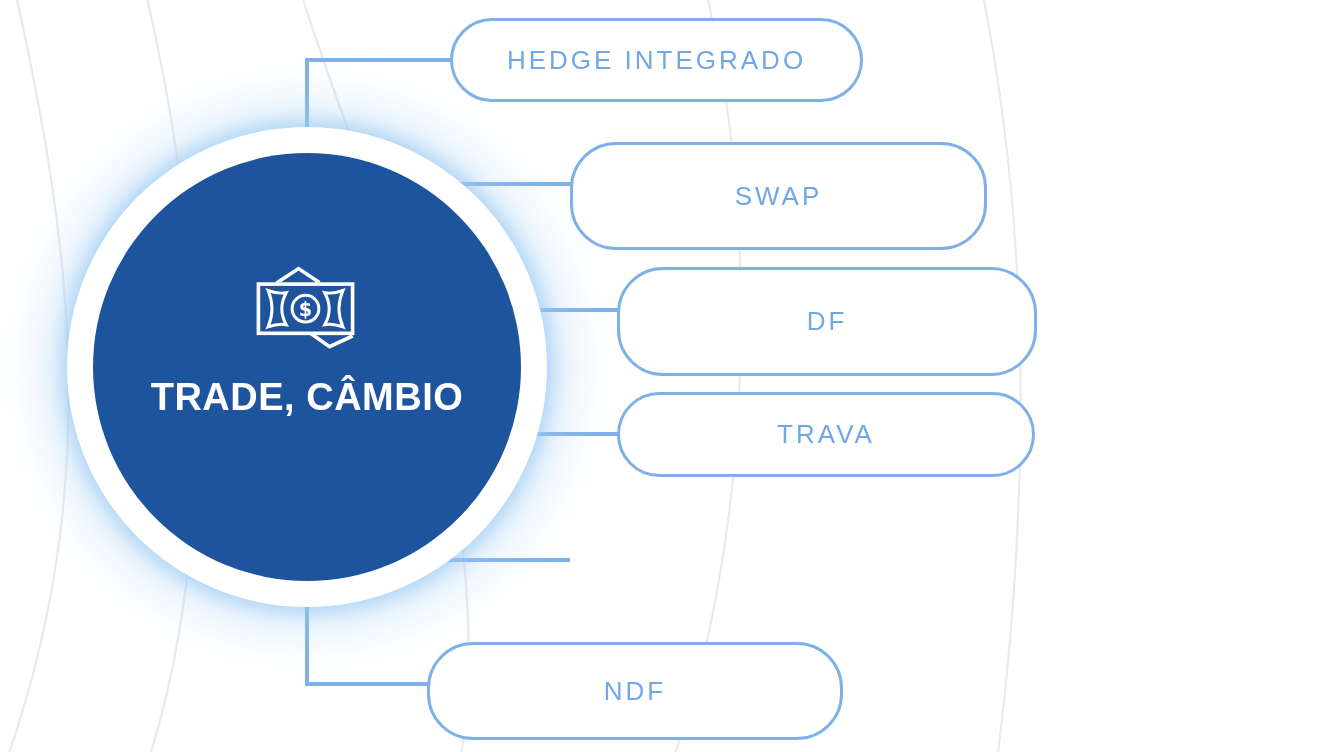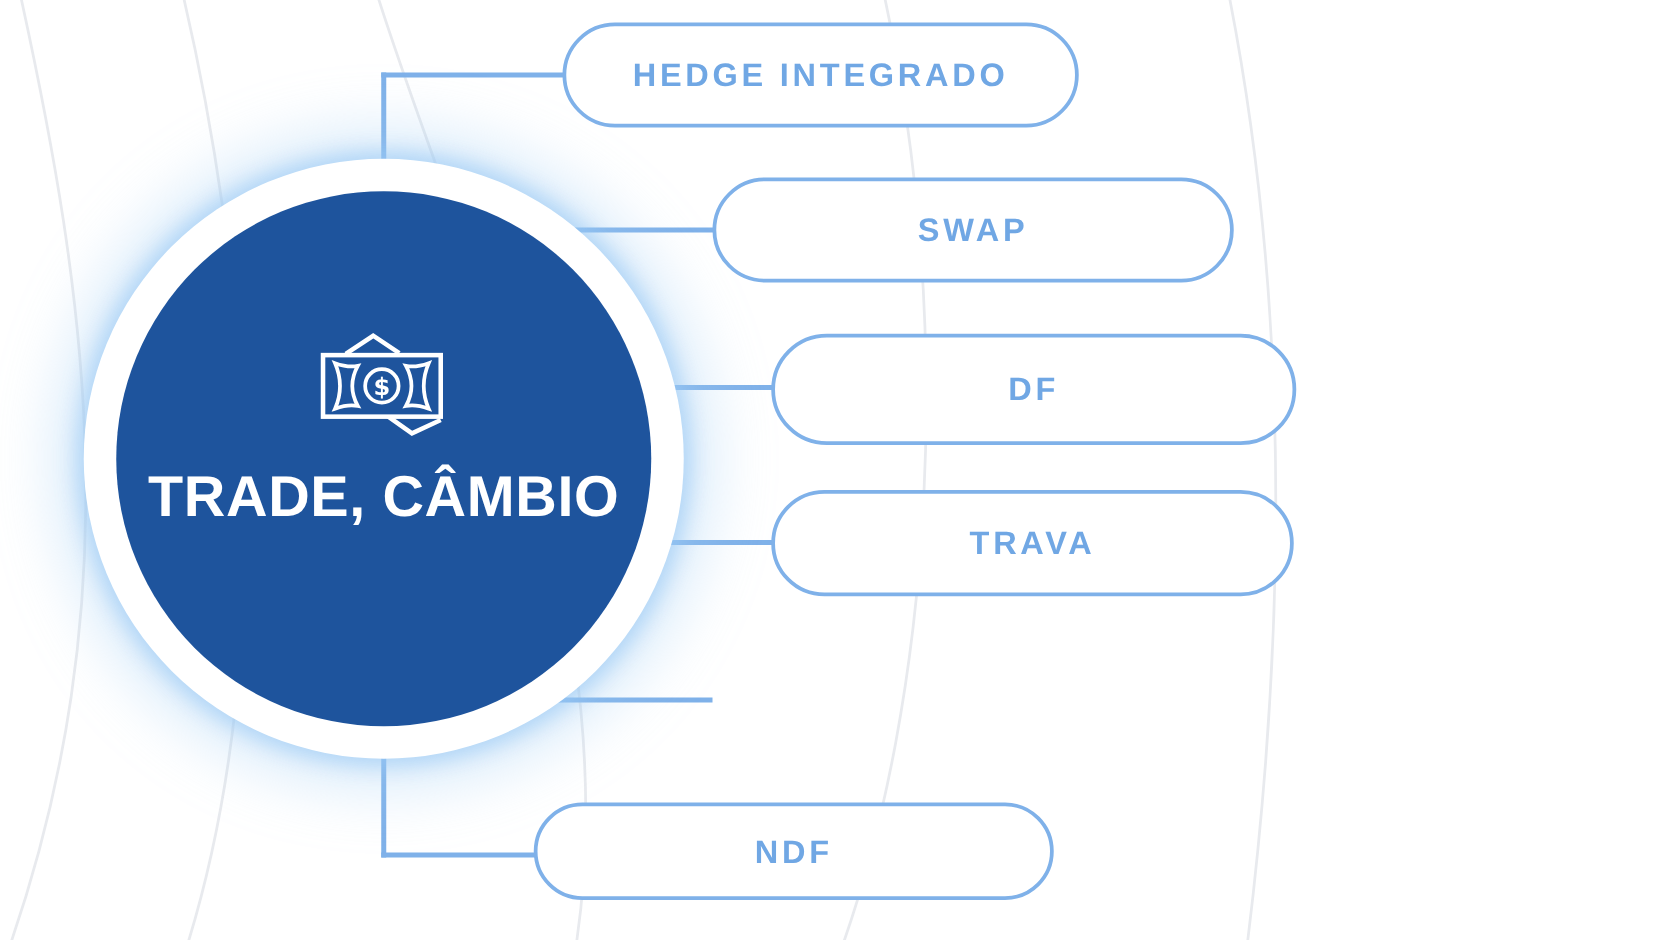--- a/index.html
+++ b/index.html
@@ -25,28 +25,28 @@
     position:absolute;inset:0;border-radius:50%;background:#ffffff;
     box-shadow:0 0 16px 6px rgba(150,200,245,.65), 0 0 46px 26px rgba(165,208,245,.38);
   }
   #center-circle{
     position:absolute;inset:26px;border-radius:50%;background:#1e549d;
   }
   #center-icon{position:absolute;left:185px;top:131px;width:107px;height:95px;}
   #center-title{
     position:absolute;left:0;top:250px;width:100%;
     text-align:center;color:#ffffff;font-weight:700;
-    font-size:46px;line-height:41px;letter-spacing:.5px;
+    font-size:38px;line-height:41px;letter-spacing:.5px;
   }
   
   .pill{
     position:absolute;z-index:3;
     background:#ffffff;border:3.5px solid #7fb1e9;border-radius:46px;
     display:flex;align-items:center;justify-content:center;
-    color:#70a7e4;font-size:26px;letter-spacing:3px;font-weight:700;
+    color:#70a7e4;font-size:26px;letter-spacing:3px;font-weight:400;
     box-sizing:border-box;
   }
 </style>
 </head>
 <body>
 
 <div id="canvas">
 
   <svg id="bg-arcs" viewBox="0 0 1330 752" aria-hidden="true">
     <path d="M15,-10 C70,240 105,480 6,762"></path>
@@ -88,30 +88,30 @@
 
     <div id="center-title">
       <div>TRADE, CÂMBIO</div>
     </div>
   </div>
 
   <div class="pill" style="left:450px;top:18px;width:413px;height:84px;">
     <span>HEDGE INTEGRADO</span>
   </div>
 
-  <div class="pill" style="left:570px;top:142px;width:417px;height:84px;">
+  <div class="pill" style="left:570px;top:142px;width:417px;height:108px;">
     <span>SWAP</span>
   </div>
 
-  <div class="pill" style="left:617px;top:267px;width:420px;height:89px;">
+  <div class="pill" style="left:617px;top:267px;width:420px;height:109px;">
     <span>DF</span>
   </div>
 
   <div class="pill" style="left:617px;top:392px;width:418px;height:85px;align-items:center;">
     <span>TRAVA</span>
   </div>
 
 
-  <div class="pill" style="left:427px;top:642px;width:416px;height:78px;">
+  <div class="pill" style="left:427px;top:642px;width:416px;height:98px;">
     <span>NDF</span>
   </div>
 
 </div>
 
 </body></html>

